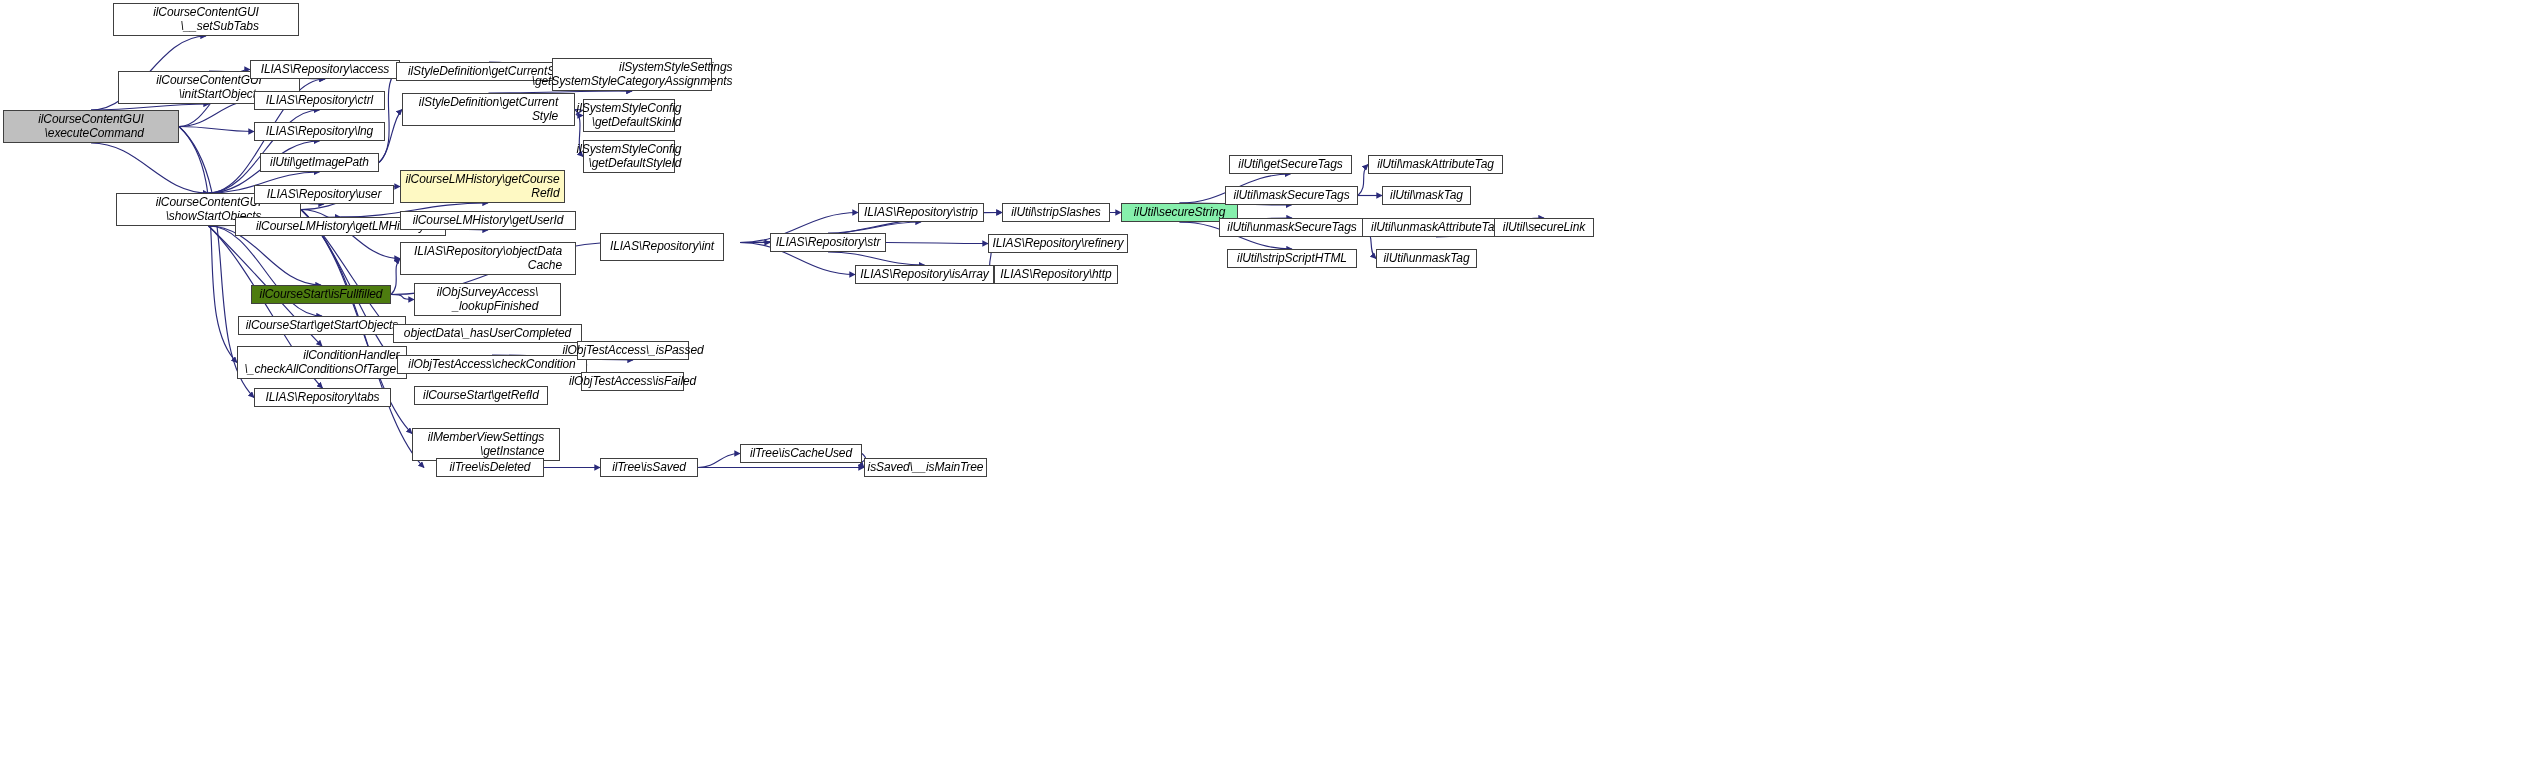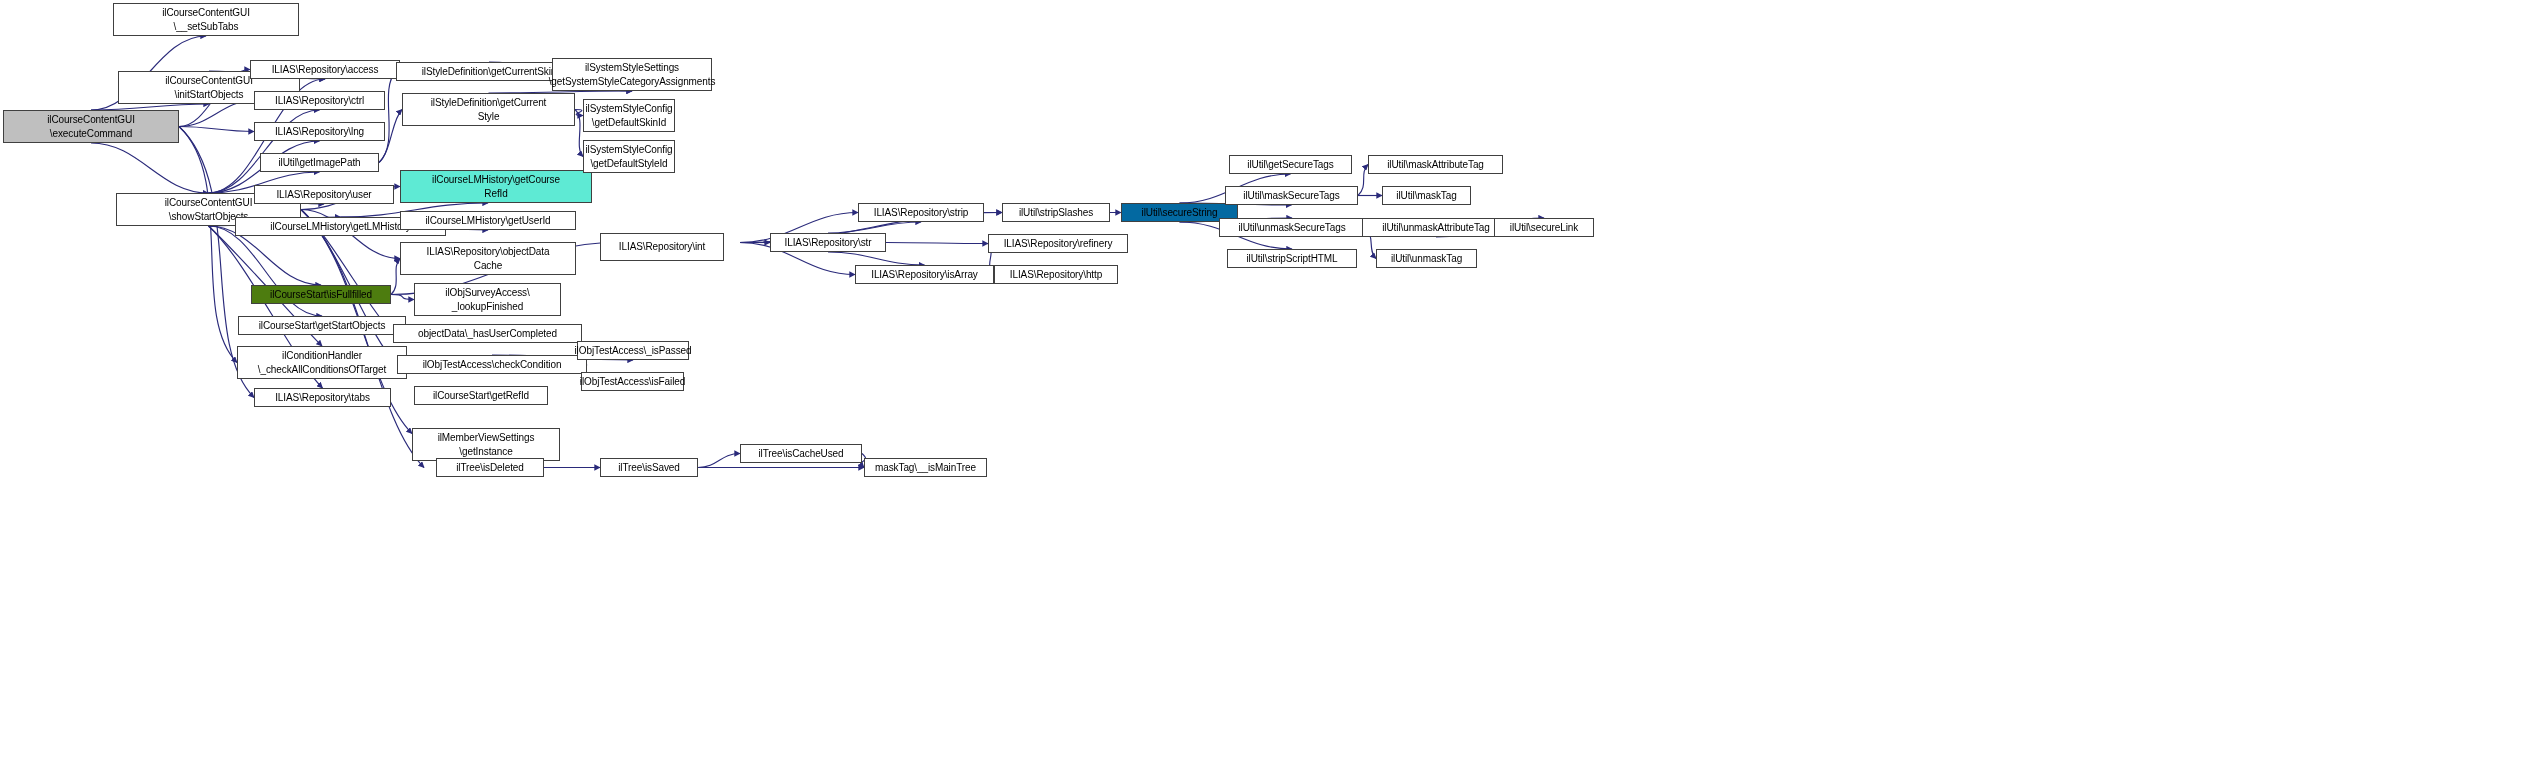--- a/index.html
+++ b/index.html
@@ -21,29 +21,30 @@
     width: 2545px;
     height: 779px;
     pointer-events: none;
   }
   .node {
     position: absolute;
     box-sizing: border-box;
     border: 1px solid #404040;
     background: #ffffff;
     color: #000000;
-    font-size: 10px;
+    font-size: 12px;
     line-height: 13.5px;
     display: flex;
     align-items: center;
     justify-content: center;
-    text-align: center;
+    text-align: right;
     white-space: pre-line;
     letter-spacing: -0.1px;
     z-index: 5;
+    font-style: italic;
   }
   .node.root {
     background: #bfbfbf;
     border-color: #404040;
   }
   .node span {
     display: block;
     padding: 0 3px;
   }
 </style>
@@ -135,21 +136,21 @@
     <div class="node" style="left: 254px; top: 185px; width: 140px; height: 19px; border-color: rgb(64, 64, 64); background: rgb(255, 255, 255);"><span>ILIAS\Repository\user</span></div>
     <div class="node" style="left: 235px; top: 217px; width: 211px; height: 19px; border-color: rgb(64, 64, 64); background: rgb(255, 255, 255);"><span>ilCourseLMHistory\getLMHistory</span></div>
     <div class="node" style="left: 251px; top: 285px; width: 140px; height: 19px; border-color: rgb(64, 64, 64); background: #4d7c0f;"><span>ilCourseStart\isFullfilled</span></div>
     <div class="node" style="left: 238px; top: 316px; width: 168px; height: 19px; border-color: rgb(64, 64, 64); background: rgb(255, 255, 255);"><span>ilCourseStart\getStartObjects</span></div>
     <div class="node" style="left: 237px; top: 346px; width: 170px; height: 33px; border-color: rgb(64, 64, 64); background: rgb(255, 255, 255);"><span>ilConditionHandler
 \_checkAllConditionsOfTarget</span></div>
     <div class="node" style="left: 254px; top: 388px; width: 137px; height: 19px; border-color: rgb(64, 64, 64); background: rgb(255, 255, 255);"><span>ILIAS\Repository\tabs</span></div>
     <div class="node" style="left: 396px; top: 62px; width: 186px; height: 19px; border-color: rgb(64, 64, 64); background: rgb(255, 255, 255);"><span>ilStyleDefinition\getCurrentSkin</span></div>
     <div class="node" style="left: 402px; top: 93px; width: 173px; height: 33px; border-color: rgb(64, 64, 64); background: rgb(255, 255, 255);"><span>ilStyleDefinition\getCurrent
 Style</span></div>
-    <div class="node" style="left: 400px; top: 170px; width: 192px; height: 33px; border-color: rgb(64, 64, 64); background: #5eead4;"><span>ilCourseLMHistory\getCourse
+    <div class="node" style="left: 400px; top: 170px; width: 165px; height: 33px; border-color: rgb(64, 64, 64); background: #fef9c3;"><span>ilCourseLMHistory\getCourse
 RefId</span></div>
     <div class="node" style="left: 400px; top: 211px; width: 176px; height: 19px; border-color: rgb(64, 64, 64); background: rgb(255, 255, 255);"><span>ilCourseLMHistory\getUserId</span></div>
     <div class="node" style="left: 400px; top: 242px; width: 176px; height: 33px; border-color: rgb(64, 64, 64); background: rgb(255, 255, 255);"><span>ILIAS\Repository\objectData
 Cache</span></div>
     <div class="node" style="left: 414px; top: 283px; width: 147px; height: 33px; border-color: rgb(64, 64, 64); background: rgb(255, 255, 255);"><span>ilObjSurveyAccess\
 _lookupFinished</span></div>
     <div class="node" style="left: 393px; top: 324px; width: 189px; height: 19px; border-color: rgb(64, 64, 64); background: rgb(255, 255, 255);"><span>objectData\_hasUserCompleted</span></div>
     <div class="node" style="left: 397px; top: 355px; width: 190px; height: 19px; border-color: rgb(64, 64, 64); background: rgb(255, 255, 255);"><span>ilObjTestAccess\checkCondition</span></div>
     <div class="node" style="left: 414px; top: 386px; width: 134px; height: 19px; border-color: rgb(64, 64, 64); background: rgb(255, 255, 255);"><span>ilCourseStart\getRefId</span></div>
     <div class="node" style="left: 412px; top: 417px; width: 148px; height: 33px; border-color: rgb(64, 64, 64); background: rgb(255, 255, 255); margin-top: 11px;"><span>ilMemberViewSettings
@@ -162,25 +163,25 @@
     <div class="node" style="left: 583px; top: 140px; width: 92px; height: 33px; border-color: rgb(64, 64, 64); background: rgb(255, 255, 255);"><span>ilSystemStyleConfig
 \getDefaultStyleId</span></div>
     <div class="node" style="left: 600px; top: 233px; width: 124px; height: 28px; border-color: rgb(64, 64, 64); background: rgb(255, 255, 255);"><span>ILIAS\Repository\int</span></div>
     <div class="node" style="left: 577px; top: 341px; width: 112px; height: 19px; border-color: rgb(64, 64, 64); background: rgb(255, 255, 255);"><span>ilObjTestAccess\_isPassed</span></div>
     <div class="node" style="left: 581px; top: 372px; width: 103px; height: 19px; border-color: rgb(64, 64, 64); background: rgb(255, 255, 255);"><span>ilObjTestAccess\isFailed</span></div>
     <div class="node" style="left: 600px; top: 458px; width: 98px; height: 19px; border-color: rgb(64, 64, 64); background: rgb(255, 255, 255);"><span>ilTree\isSaved</span></div>
     <div class="node" style="left: 770px; top: 233px; width: 116px; height: 19px; border-color: rgb(64, 64, 64); background: rgb(255, 255, 255);"><span>ILIAS\Repository\str</span></div>
     <div class="node" style="left: 740px; top: 444px; width: 122px; height: 19px; border-color: rgb(64, 64, 64); background: rgb(255, 255, 255);"><span>ilTree\isCacheUsed</span></div>
     <div class="node" style="left: 858px; top: 203px; width: 126px; height: 19px; border-color: rgb(64, 64, 64); background: rgb(255, 255, 255);"><span>ILIAS\Repository\strip</span></div>
     <div class="node" style="left: 855px; top: 265px; width: 139px; height: 19px; border-color: rgb(64, 64, 64); background: rgb(255, 255, 255);"><span>ILIAS\Repository\isArray</span></div>
-    <div class="node" style="left: 864px; top: 458px; width: 123px; height: 19px; border-color: rgb(64, 64, 64); background: rgb(255, 255, 255);"><span>maskTag\__isMainTree</span></div>
+    <div class="node" style="left: 864px; top: 458px; width: 123px; height: 19px; border-color: rgb(64, 64, 64); background: rgb(255, 255, 255);"><span>isSaved\__isMainTree</span></div>
     <div class="node" style="left: 1002px; top: 203px; width: 108px; height: 19px; border-color: rgb(64, 64, 64); background: rgb(255, 255, 255);"><span>ilUtil\stripSlashes</span></div>
     <div class="node" style="left: 988px; top: 234px; width: 140px; height: 19px; border-color: rgb(64, 64, 64); background: rgb(255, 255, 255);"><span>ILIAS\Repository\refinery</span></div>
     <div class="node" style="left: 994px; top: 265px; width: 124px; height: 19px; border-color: rgb(64, 64, 64); background: rgb(255, 255, 255);"><span>ILIAS\Repository\http</span></div>
-    <div class="node" style="left: 1121px; top: 203px; width: 117px; height: 19px; border-color: rgb(64, 64, 64); background: #0369a1;"><span>ilUtil\secureString</span></div>
+    <div class="node" style="left: 1121px; top: 203px; width: 117px; height: 19px; border-color: rgb(64, 64, 64); background: #86efac;"><span>ilUtil\secureString</span></div>
     <div class="node" style="left: 1229px; top: 155px; width: 123px; height: 19px; border-color: rgb(64, 64, 64); background: rgb(255, 255, 255);"><span>ilUtil\getSecureTags</span></div>
     <div class="node" style="left: 1225px; top: 186px; width: 133px; height: 19px; border-color: rgb(64, 64, 64); background: rgb(255, 255, 255);"><span>ilUtil\maskSecureTags</span></div>
     <div class="node" style="left: 1219px; top: 218px; width: 146px; height: 19px; border-color: rgb(64, 64, 64); background: rgb(255, 255, 255);"><span>ilUtil\unmaskSecureTags</span></div>
     <div class="node" style="left: 1227px; top: 249px; width: 130px; height: 19px; border-color: rgb(64, 64, 64); background: rgb(255, 255, 255);"><span>ilUtil\stripScriptHTML</span></div>
     <div class="node" style="left: 1368px; top: 155px; width: 135px; height: 19px; border-color: rgb(64, 64, 64); background: rgb(255, 255, 255);"><span>ilUtil\maskAttributeTag</span></div>
     <div class="node" style="left: 1382px; top: 186px; width: 89px; height: 19px; border-color: rgb(64, 64, 64); background: rgb(255, 255, 255);"><span>ilUtil\maskTag</span></div>
     <div class="node" style="left: 1362px; top: 218px; width: 148px; height: 19px; border-color: rgb(64, 64, 64); background: rgb(255, 255, 255);"><span>ilUtil\unmaskAttributeTag</span></div>
     <div class="node" style="left: 1376px; top: 249px; width: 101px; height: 19px; border-color: rgb(64, 64, 64); background: rgb(255, 255, 255);"><span>ilUtil\unmaskTag</span></div>
     <div class="node" style="left: 1494px; top: 218px; width: 100px; height: 19px; border-color: rgb(64, 64, 64); background: rgb(255, 255, 255);"><span>ilUtil\secureLink</span></div>
   </div>

